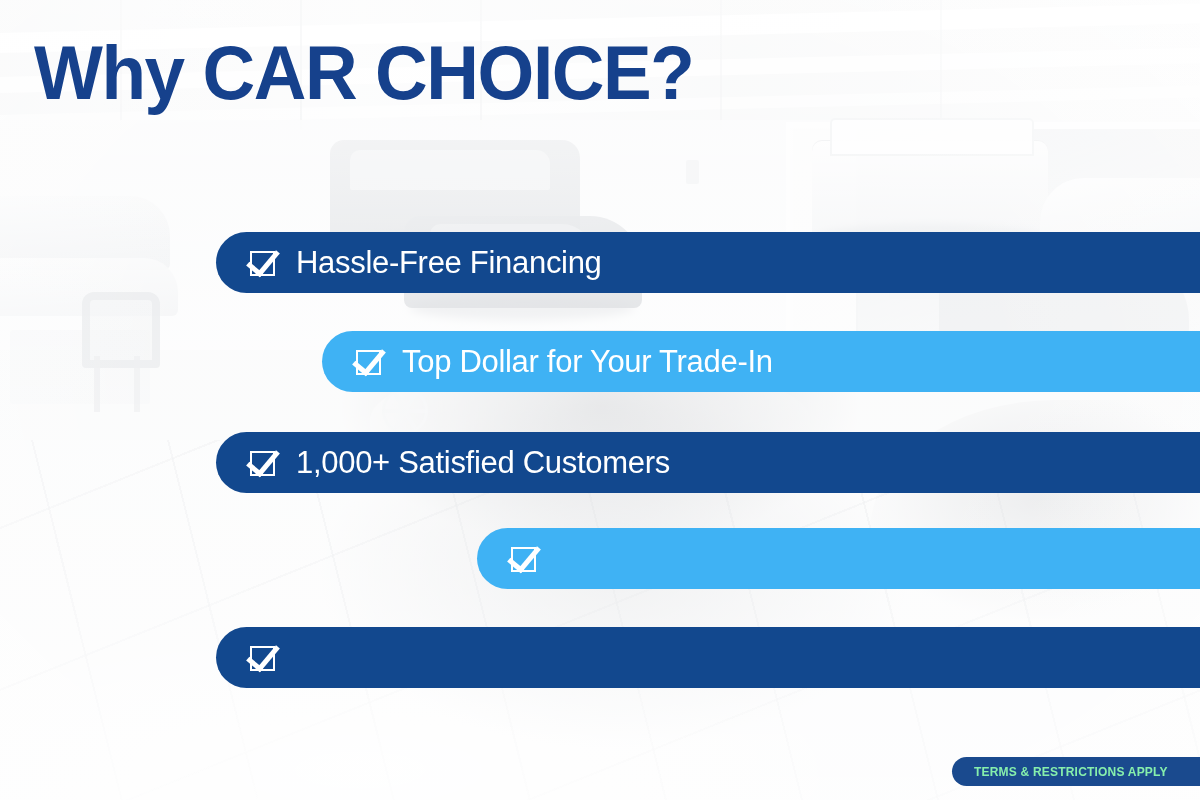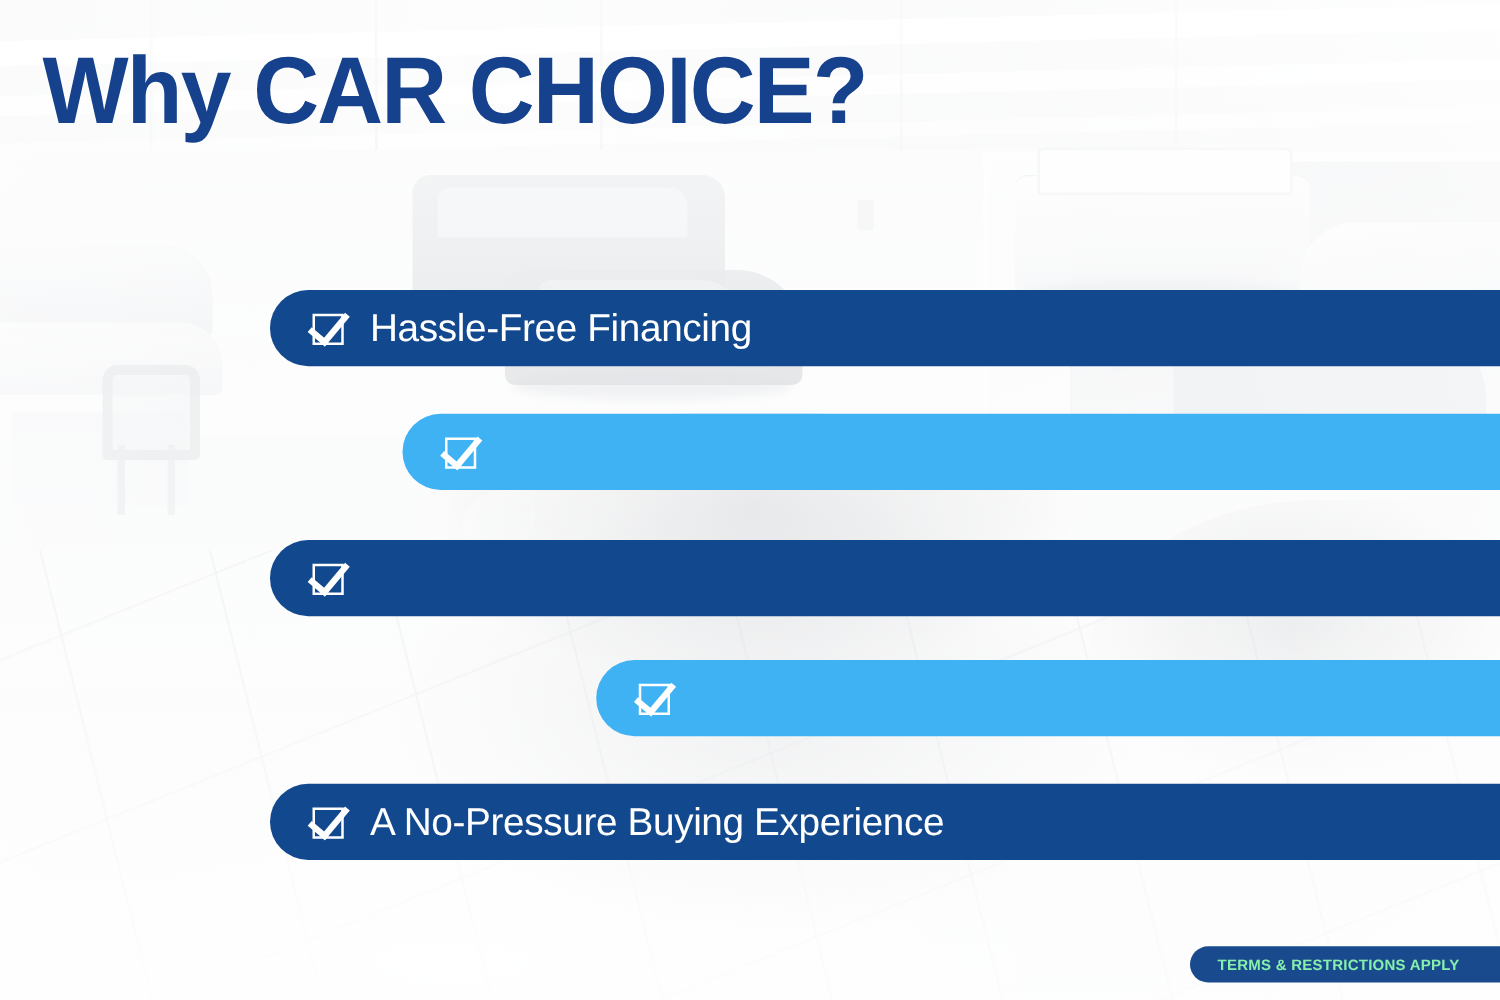--- a/index.html
+++ b/index.html
@@ -449,42 +449,43 @@
         <span class="check-mark"></span>
       </span>
       <span class="pill-label">Hassle-Free Financing</span>
     </div>
 
     <div class="pill sky row2">
       <span class="check-icon">
         <span class="check-box"></span>
         <span class="check-mark"></span>
       </span>
+      <span class="pill-label">Top Dollar for Your Trade-In</span>
     </div>
 
     <div class="pill navy row3">
       <span class="check-icon">
         <span class="check-box"></span>
         <span class="check-mark"></span>
       </span>
+      <span class="pill-label">1,000+ Satisfied Customers</span>
     </div>
 
     <div class="pill sky row4">
       <span class="check-icon">
         <span class="check-box"></span>
         <span class="check-mark"></span>
       </span>
     </div>
 
     <div class="pill navy row5">
       <span class="check-icon">
         <span class="check-box"></span>
         <span class="check-mark"></span>
       </span>
-      <span class="pill-label">A No-Pressure Buying Experience</span>
     </div>
 
     <div class="terms-badge">
       <span class="terms-text">TERMS &amp; RESTRICTIONS APPLY</span>
     </div>
 
   </div>
 </div>
 
 </body></html>

